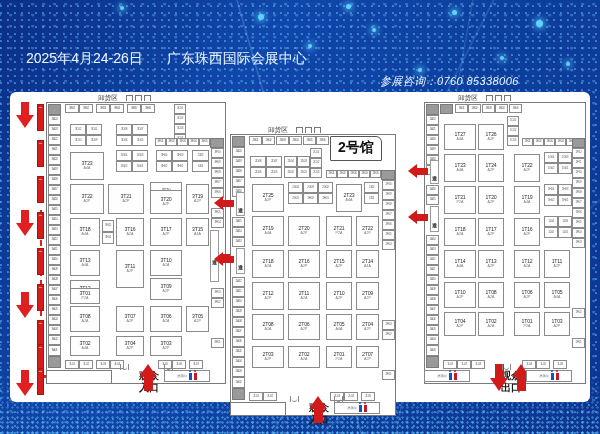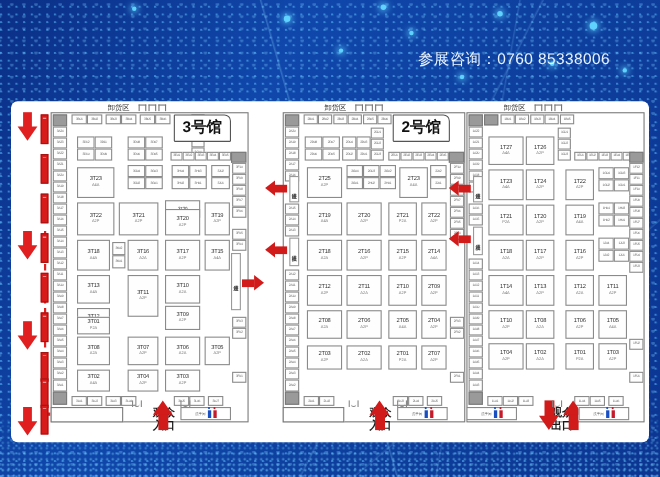--- a/index.html
+++ b/index.html
@@ -46,22 +46,22 @@
   #subline {
     position: absolute; left: 26px; top: 50px;
     font-size: 14px; color: #eaf4ff; white-space: nowrap;
   }
   #subline .venue { margin-left: 24px; }
   #scope {
     position: absolute; left: 380px; top: 16px; width: 214px;
     font-size: 8.4px; line-height: 1.55; color: #dceaff;
   }
   #phone {
-    position: absolute; left: 380px; top: 45px;
-    font-size: 14px; color: #eaf4ff; letter-spacing: .4px; white-space: nowrap;
+    position: absolute; left: 380px; top: 74px;
+    font-size: 11px; color: #eaf4ff; letter-spacing: .4px; white-space: nowrap; font-style: italic;
   }
 
   
   #card {
     position: absolute; left: 10px; top: 92px; width: 580px; height: 310px;
     background: #ffffff; border-radius: 6px;
   }
 
   
   #flow { position: absolute; left: 0; top: 0; width: 40px; height: 310px; }
@@ -192,20 +192,23 @@
   <div class="node" style="left:372px;top:28px;width:4px;height:4px;"></div>
   <div class="node" style="left:452px;top:10px;width:5px;height:5px;"></div>
   <div class="node" style="left:536px;top:20px;width:7px;height:7px;"></div>
   <div class="node" style="left:500px;top:56px;width:4px;height:4px;"></div>
   <div class="node" style="left:566px;top:62px;width:4px;height:4px;"></div>
   <div class="node" style="left:418px;top:68px;width:4px;height:4px;"></div>
   <div class="node" style="left:120px;top:6px;width:4px;height:4px;"></div>
 </div>
 
 <div id="header">
+  <div id="subline">
+    <span>2025年4月24-26日</span><span class="venue">广东珠西国际会展中心</span>
+  </div>
   <div id="phone">参展咨询：0760 85338006</div>
 </div>
 
 <div id="card">
 
   <div id="flow">
     <div id="dashline"></div>
     <div id="dashbottom"></div>
 
     <div class="flow-arrow" style="top:10px;">
@@ -252,21 +255,20 @@
     <div class="flag" style="top:276px;">
         <i></i>
       </div>
   </div>
 
   <div class="hall" id="hall3" style="left:30px;width:190px;">
     <div class="unload" style="left:58px;top:2px;">卸货区</div>
     <div class="dock" style="left:86px;top:3px;"></div>
     <div class="dock" style="left:95px;top:3px;"></div>
     <div class="dock" style="left:104px;top:3px;"></div>
-    <div class="hall-name" style="left:118px;top:12px;">3号馆</div>
     <div class="hall-box" style="left:6px;top:10px;width:180px;height:282px;"></div>
 
     <div class="booth gray" style="left:8px;top:12px;width:13px;height:11px;"></div>
     <div class="booth tiny" style="left:8px;top:23px;width:13px;height:10px;">
         <span class="bn">3A24</span>
       </div>
     <div class="booth tiny" style="left:8px;top:33px;width:13px;height:10px;">
         <span class="bn">3A23</span>
       </div>
     <div class="booth tiny" style="left:8px;top:43px;width:13px;height:10px;">
@@ -614,21 +616,21 @@
     <div class="door" style="left:80px;top:272px;"></div>
     <div class="door" style="left:124px;top:272px;"></div>
     <div class="wc" style="left:124px;top:278px;width:46px;height:12px;">
       <span class="wctxt">洗手间</span>
       <span class="m"></span>
       <span class="f"></span>
     </div>
     <div class="hall-box" style="left:6px;top:278px;width:66px;height:14px;"></div>
   </div>
 
-  <div class="hall" id="hall2" style="left:237px;width:180px;">
+  <div class="hall" id="hall2" style="left:210px;width:180px;margin-top:32px;">
     <div class="unload" style="left:48px;top:2px;">卸货区</div>
     <div class="dock" style="left:76px;top:3px;"></div>
     <div class="dock" style="left:85px;top:3px;"></div>
     <div class="dock" style="left:94px;top:3px;"></div>
     <div class="hall-name" style="left:110px;top:12px;">2号馆</div>
     <div class="hall-box" style="left:10px;top:10px;width:166px;height:282px;"></div>
 
     <div class="booth gray" style="left:12px;top:12px;width:13px;height:11px;"></div>
     <div class="booth tiny" style="left:12px;top:23px;width:13px;height:10px;">
         <span class="bn">2A20</span>

